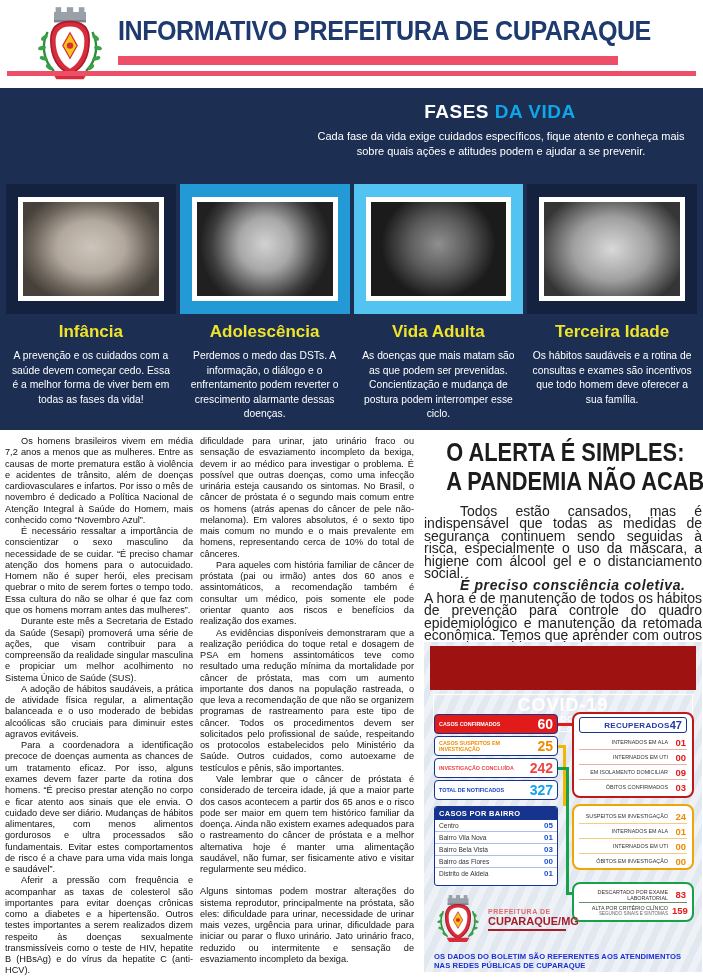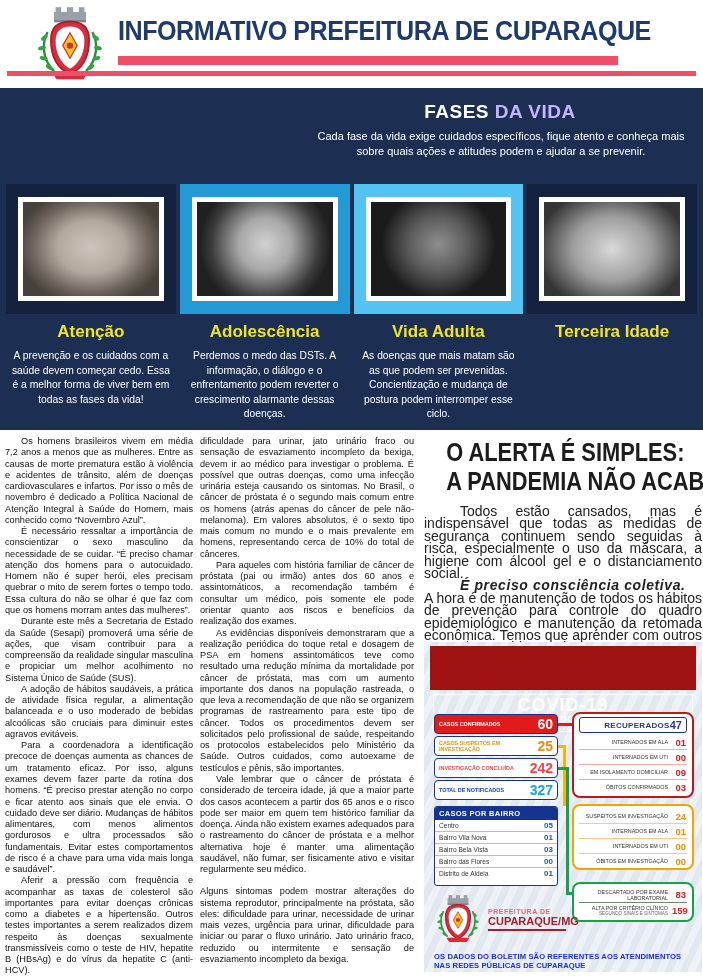--- a/index.html
+++ b/index.html
@@ -11,21 +11,21 @@
   .masthead-title { left:118px; top:16px; font-size:27px; font-weight:bold; color:#1e3a6e;
     white-space:nowrap; transform:scaleX(0.93); transform-origin:left center; letter-spacing:-0.5px; }
   .title-underline { left:118px; top:56px; width:500px; height:9px; background:#ee4f68; }
   .full-stripe { left:7px; top:71px; width:689px; height:5px; background:#ee4f68; }
   .coat { left:30px; top:3px; width:80px; height:82px; }
 
   
   .fases-panel { left:0; top:88px; width:703px; height:342px; background:#1c2e52; }
   .fases-title { position:absolute; left:300px; top:13px; width:400px; text-align:center;
     font-size:19px; font-weight:bold; letter-spacing:0.5px; }
-  .fases-title .w { color:#ffffff; } .fases-title .y { color:#c4b5fd; }
+  .fases-title .w { color:#ffffff; } .fases-title .y { color:#0ea5e9; }
   .fases-sub { position:absolute; left:305px; top:41px; width:392px; text-align:center;
     color:#ffffff; font-size:11px; line-height:15px; }
   .cards-row { position:absolute; left:6px; top:96px; width:691px; display:flex; gap:4px; }
   .card { flex:1; }
   .card-photo-wrap { height:130px; padding:13px 12px; }
   .photo { height:104px; border:5px solid #ffffff; }
   .ph1 { background:radial-gradient(ellipse 55% 62% at 50% 48%, #cdc5bb 0%, #b2a89e 45%, #6d655c 78%, #46413b 100%); }
   .ph2 { background:radial-gradient(ellipse 48% 70% at 50% 45%, #d2d2d2 0%, #a8a8a8 40%, #3c3c3c 82%, #202020 100%); }
   .ph3 { background:radial-gradient(ellipse 48% 65% at 50% 45%, #8f8f8f 0%, #5c5c5c 45%, #1b1b1b 88%); }
   .ph4 { background:radial-gradient(ellipse 55% 65% at 50% 50%, #d9d9d9 0%, #9f9f9f 52%, #353535 100%); }
@@ -151,21 +151,21 @@
       <span class="w">FASES</span>
       <span class="y">DA VIDA</span>
     </div>
     <div class="fases-sub">Cada fase da vida exige cuidados específicos, fique atento e conheça mais sobre quais ações e atitudes podem e ajudar a se prevenir.</div>
 
     <div class="cards-row">
       <div class="card">
         <div class="card-photo-wrap" style="background:#14223f;">
           <div class="photo ph1"></div>
         </div>
-        <div class="card-label">Atenção</div>
+        <div class="card-label">Infância</div>
         <div class="card-text">A prevenção e os cuidados com a saúde devem começar cedo. Essa é a melhor forma de viver bem em todas as fases da vida!</div>
       </div>
       <div class="card">
         <div class="card-photo-wrap" style="background:#2399d6;">
           <div class="photo ph2"></div>
         </div>
         <div class="card-label">Adolescência</div>
         <div class="card-text">Perdemos o medo das DSTs. A informação, o diálogo e o enfrentamento podem reverter o crescimento alarmante dessas doenças.</div>
       </div>
       <div class="card">
@@ -173,20 +173,21 @@
           <div class="photo ph3"></div>
         </div>
         <div class="card-label">Vida Adulta</div>
         <div class="card-text">As doenças que mais matam são as que podem ser prevenidas. Concientização e mudança de postura podem interromper esse ciclo.</div>
       </div>
       <div class="card">
         <div class="card-photo-wrap" style="background:#14223f;">
           <div class="photo ph4"></div>
         </div>
         <div class="card-label">Terceira Idade</div>
+        <div class="card-text">Os hábitos saudáveis e a rotina de consultas e exames são incentivos que todo homem deve oferecer a sua família.</div>
       </div>
     </div>
   </div>
 
   <div class="abs colA">
     <p class="body-p">Os homens brasileiros vivem em média 7,2 anos a menos que as mulheres. Entre as causas de morte prematura estão à violência e acidentes de trânsito, além de doenças cardiovasculares e infartos. Por isso o mês de novembro é dedicado a Política Nacional de Atenção Integral à Saúde do Homem, mais conhecido como “Novembro Azul”.</p>
     <p class="body-p">É necessário ressaltar a importância de conscientizar o sexo masculino da necessidade de se cuidar. “É preciso chamar atenção dos homens para o autocuidado. Homem não é super herói, eles precisam quebrar o mito de serem fortes o tempo todo. Essa cultura do não se olhar é que faz com que os homens morram antes das mulheres”.</p>
     <p class="body-p">Durante este mês a Secretaria de Estado da Saúde (Sesapi) promoverá uma série de ações, que visam contribuir para a compreensão da realidade singular masculina e propiciar um melhor acolhimento no Sistema Único de Saúde (SUS).</p>
     <p class="body-p">A adoção de hábitos saudáveis, a prática de atividade física regular, a alimentação balanceada e o uso moderado de bebidas alcoólicas são cruciais para diminuir estes agravos evitáveis.</p>
     <p class="body-p">Para a coordenadora a identificação precoce de doenças aumenta as chances de um tratamento eficaz. Por isso, alguns exames devem fazer parte da rotina dos homens. “É preciso prestar atenção no corpo e ficar atento aos sinais que ele envia. O cuidado deve ser diário. Mudanças de hábitos alimentares, com menos alimentos gordurosos e ultra processados são fundamentais. Evitar estes comportamentos de risco é a chave para uma vida mais longa e saudável”.</p>

